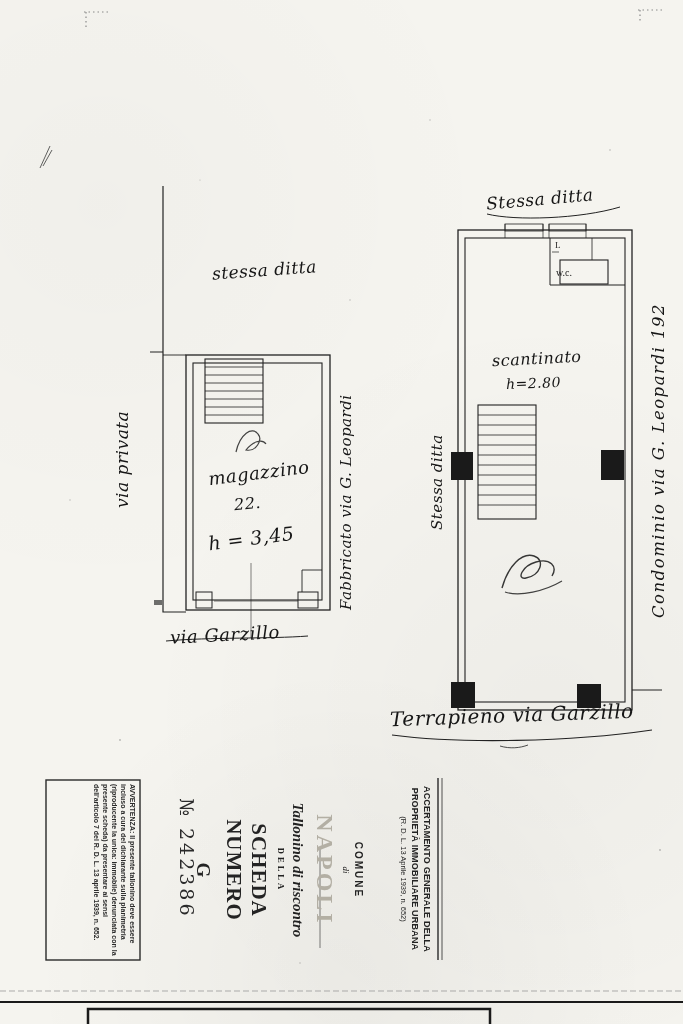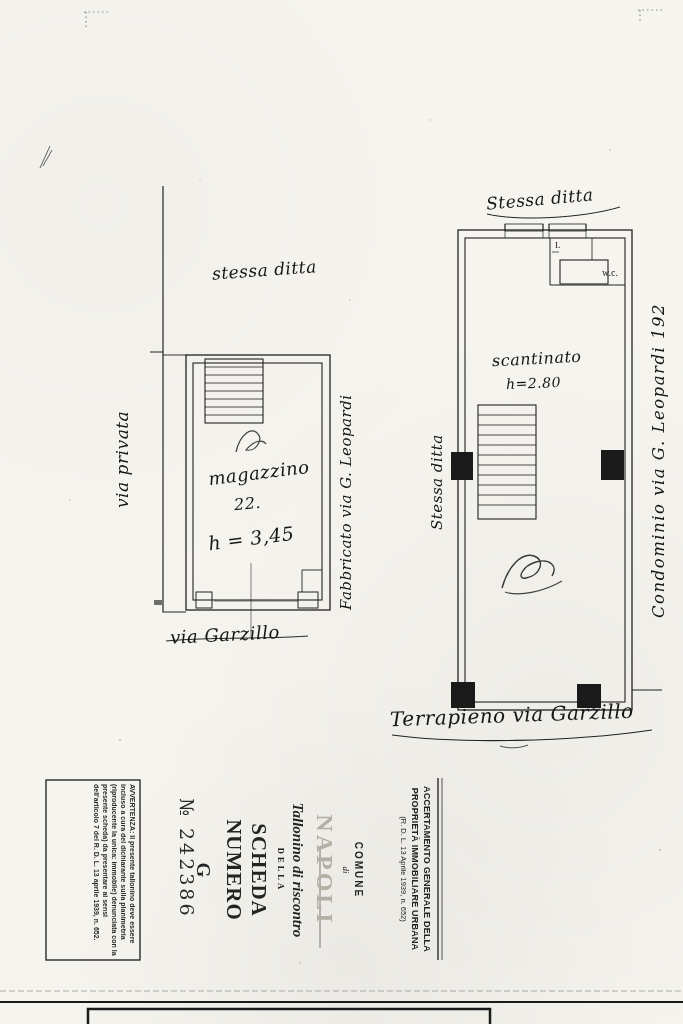--- a/index.html
+++ b/index.html
@@ -158,21 +158,21 @@
   <div class="abs hw" style="left:208px;top:527px;font-size:19px;transform:rotate(-7deg);">h = 3,45</div>
 
   <div class="abs hw" style="left:170px;top:624px;font-size:18px;transform:rotate(-3deg);">via Garzillo</div>
 
   <div class="abs hw" style="left:486px;top:189px;font-size:17px;transform:rotate(-5deg);">Stessa ditta</div>
 
   <div class="abs hw" style="left:492px;top:349px;font-size:16px;transform:rotate(-3deg);">scantinato</div>
 
   <div class="abs hw" style="left:506px;top:375px;font-size:14px;transform:rotate(-2deg);">h=2.80</div>
 
-  <div class="abs wc-box" style="left:586px;top:260px;width:48px;height:24px;">w.c.</div>
+  <div class="abs wc-box" style="left:540px;top:260px;width:48px;height:24px;">w.c.</div>
 
   <div class="abs serif" style="left:555px;top:240px;font-size:9px;">L</div>
 
   <div class="abs hw vrot" style="left:428px;top:530px;width:112px;font-size:15px;">Stessa ditta</div>
 
   <div class="abs hw vrot" style="left:649px;top:618px;width:388px;font-size:16.5px;letter-spacing:1.5px;">Condominio via G. Leopardi 192</div>
 
   <div class="abs hw" style="left:390px;top:703px;font-size:20px;transform:rotate(-2deg);">Terrapieno via Garzillo</div>
 
   <div class="abs stamp avv" style="left:137px;top:784px;width:172px;height:88px;">AVVERTENZA: Il presente tallonino deve essere incluso a cura del dichiarante sulla planimetria (riproducente la unica: immobile) denunciata con la presente scheda) da presentare ai sensi dell'articolo 7 del R. D. L. 13 aprile 1939, n. 652.</div>

